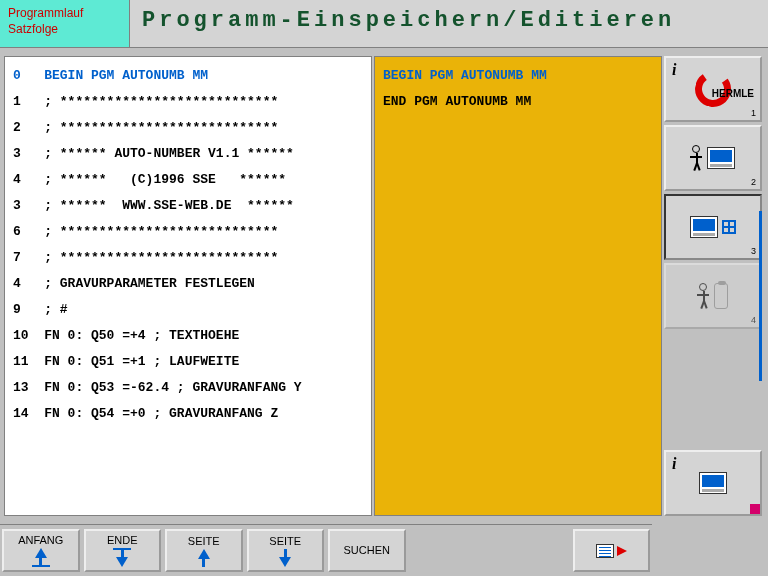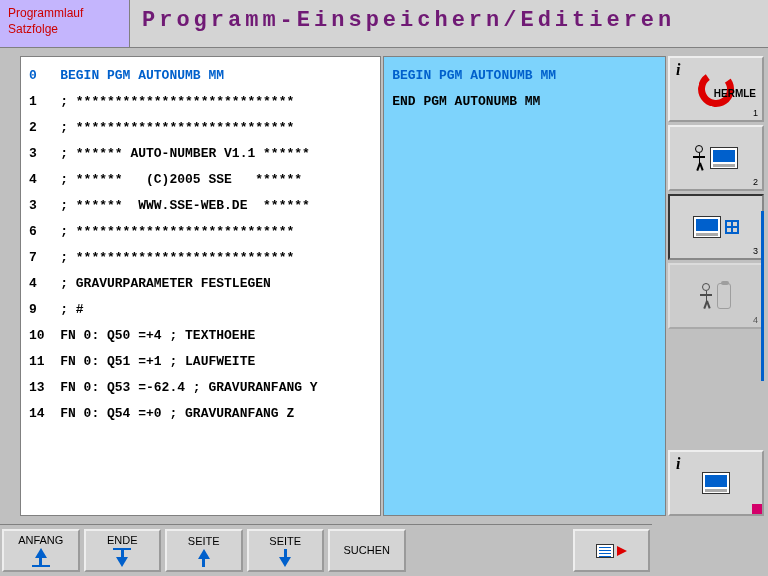--- a/index.html
+++ b/index.html
@@ -16,49 +16,48 @@
     height: 48px;
     border-bottom: 1px solid #808080;
   }
   .header-left {
     width: 130px;
     padding: 6px 8px;
     color: #cc0000;
     font-size: 12px;
     line-height: 1.3;
     font-family: Arial, sans-serif;
-    background: #c4b5fd;
+    background: #5eead4;
     border-right: 1px solid #808080;
   }
   .header-right {
     flex: 1;
     padding: 8px 12px;
-    color: #701a75;
+    color: #14532d;
     font-size: 22px;
     letter-spacing: 4px;
     font-weight: bold;
     font-family: "Courier New", monospace;
     background: #d4d4d4;
   }
   .main {
     display: flex;
     height: 470px;
-    margin-left: 16px;
   }
   .code-left {
     width: 368px;
     background: #fff;
     border: 1px solid #808080;
     margin: 8px 0 2px 4px;
     padding: 6px 8px;
     overflow: hidden;
   }
   .code-right {
     width: 288px;
-    background: #7dd3fc;
+    background: #eab308;
     border: 1px solid #808080;
     margin: 8px 0 2px 2px;
     padding: 6px 8px;
     overflow: hidden;
   }
   .code-line {
     white-space: pre;
     line-height: 2.0;
     font-weight: bold;
     color: #000;
@@ -159,21 +158,21 @@
   </div>
   <div class="header-right">Programm-Einspeichern/Editieren</div>
 </div>
 
 <div class="main">
   <div class="code-left" id="code-left">
       <div class="code-line hl">0   BEGIN PGM AUTONUMB MM</div>
       <div class="code-line">1   ; ****************************</div>
       <div class="code-line">2   ; ****************************</div>
       <div class="code-line">3   ; ****** AUTO-NUMBER V1.1 ******</div>
-      <div class="code-line">4   ; ******   (C)2005 SSE   ******</div>
+      <div class="code-line">4   ; ******   (C)1996 SSE   ******</div>
       <div class="code-line">3   ; ******  WWW.SSE-WEB.DE  ******</div>
       <div class="code-line">6   ; ****************************</div>
       <div class="code-line">7   ; ****************************</div>
       <div class="code-line">4   ; GRAVURPARAMETER FESTLEGEN</div>
       <div class="code-line">9   ; #</div>
       <div class="code-line">10  FN 0: Q50 =+4 ; TEXTHOEHE</div>
       <div class="code-line">11  FN 0: Q51 =+1 ; LAUFWEITE</div>
       <div class="code-line">13  FN 0: Q53 =-62.4 ; GRAVURANFANG Y</div>
       <div class="code-line">14  FN 0: Q54 =+0 ; GRAVURANFANG Z</div>
     </div>

